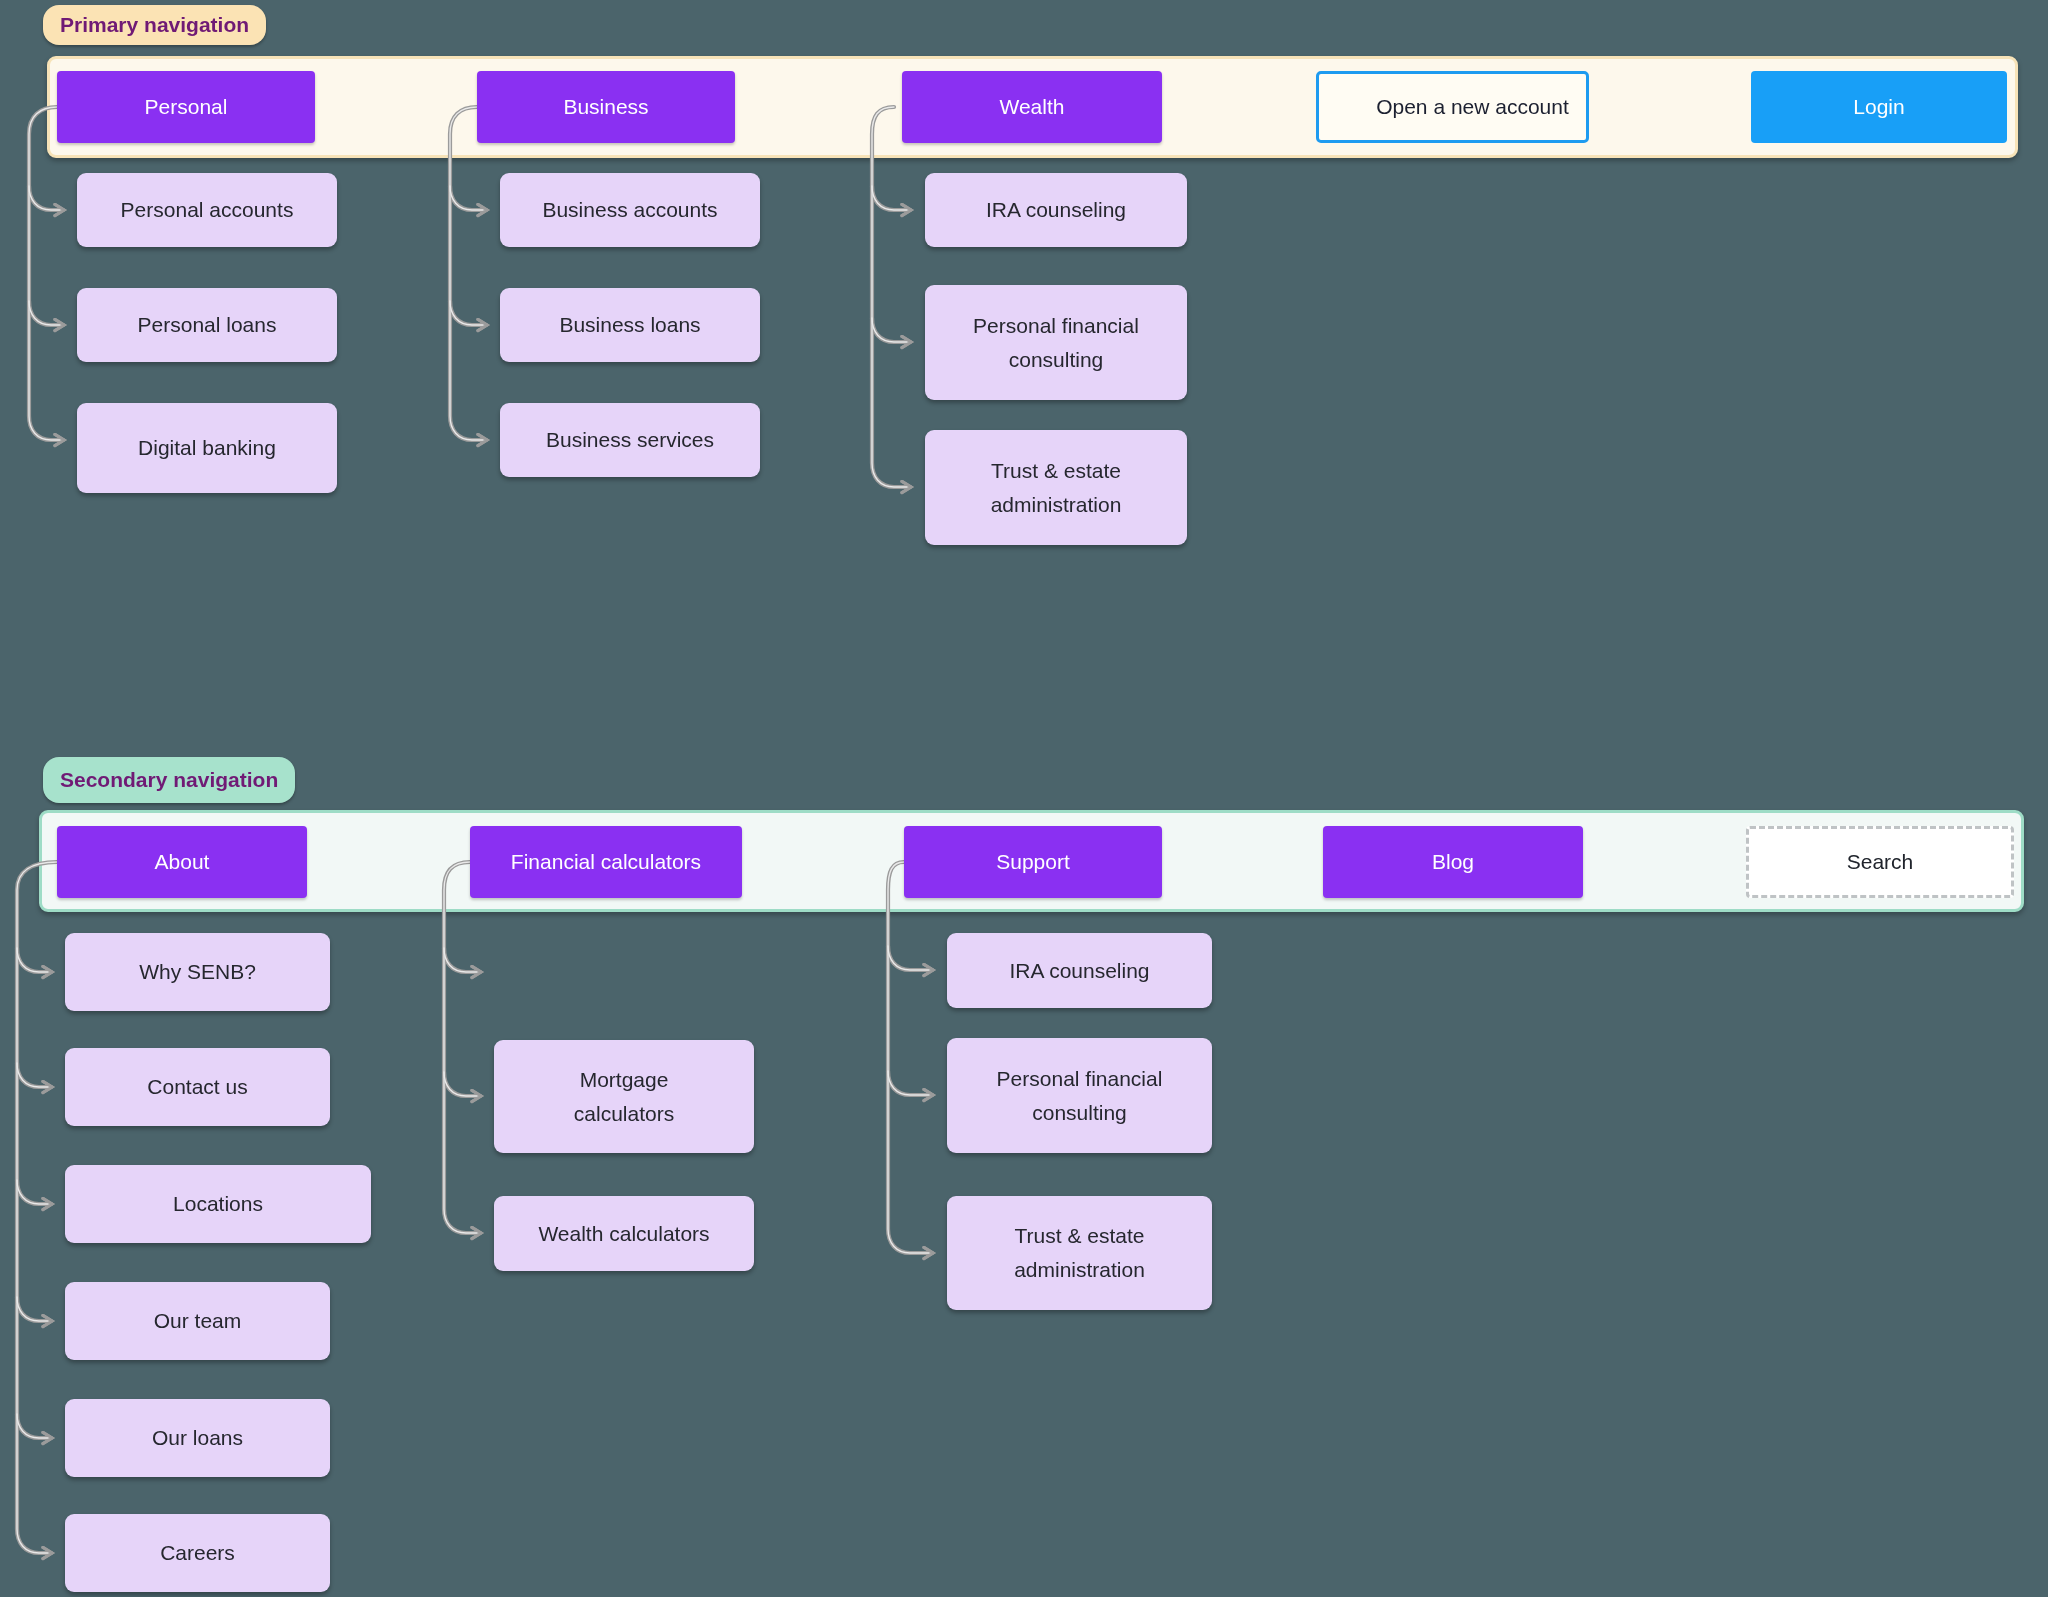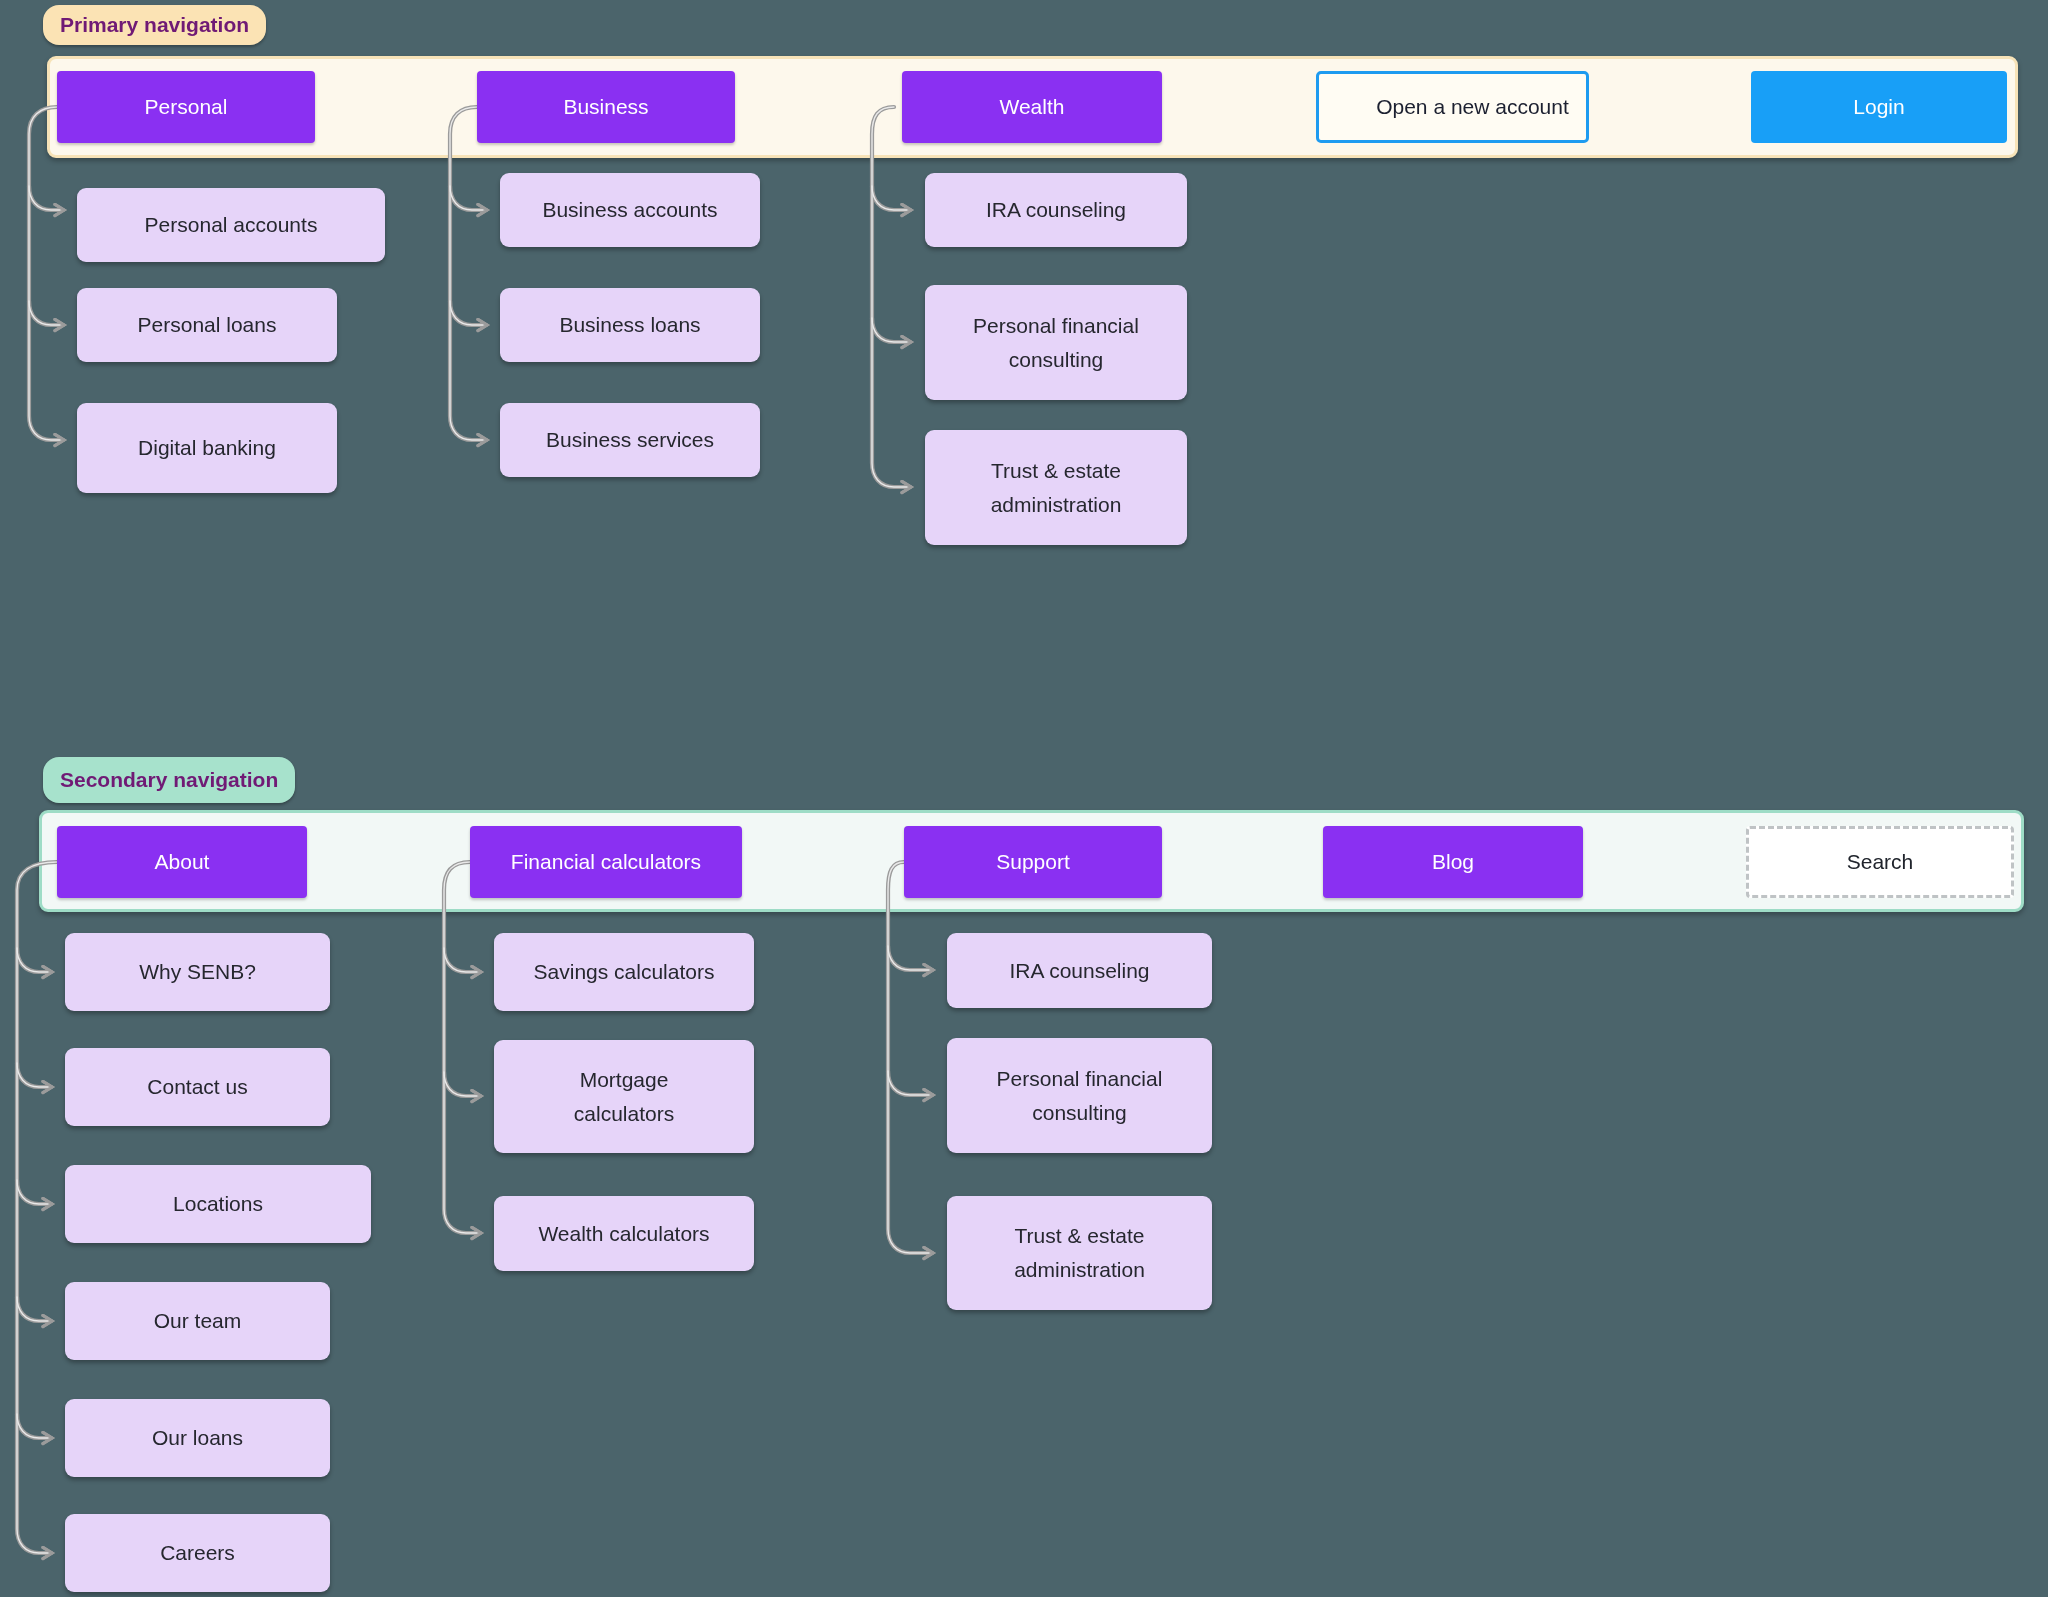--- a/index.html
+++ b/index.html
@@ -87,21 +87,21 @@
   <div class="abs section-label label-primary" style="left:43px;top:5px;height:40px;">Primary navigation</div>
 
   <div class="abs navbar navbar-primary" style="left:47px;top:56px;width:1971px;height:102px;"></div>
 
   <div class="abs btn btn-purple" style="left:57px;top:71px;width:258px;height:72px;">Personal</div>
   <div class="abs btn btn-purple" style="left:477px;top:71px;width:258px;height:72px;">Business</div>
   <div class="abs btn btn-purple" style="left:894px;top:71px;width:260px;height:72px;margin-left:8px;">Wealth</div>
   <div class="abs btn btn-outline-blue" style="left:1316px;top:71px;width:273px;height:72px;padding-left:40px;">Open a new account</div>
   <div class="abs btn btn-blue" style="left:1751px;top:71px;width:256px;height:72px;">Login</div>
 
-  <div class="abs child" style="left:77px;top:173px;width:308px;height:74px;margin-top:15px;">Personal accounts</div>
+  <div class="abs child" style="left:77px;top:173px;width:260px;height:74px;">Personal accounts</div>
   <div class="abs child" style="left:77px;top:288px;width:260px;height:74px;">Personal loans</div>
   <div class="abs child" style="left:77px;top:403px;width:260px;height:90px;">Digital banking</div>
 
   <div class="abs child" style="left:500px;top:173px;width:260px;height:74px;">Business accounts</div>
   <div class="abs child" style="left:500px;top:288px;width:260px;height:74px;">Business loans</div>
   <div class="abs child" style="left:500px;top:403px;width:260px;height:74px;">Business services</div>
 
   <div class="abs child" style="left:925px;top:173px;width:262px;height:74px;">IRA counseling</div>
   <div class="abs child" style="left:925px;top:285px;width:262px;height:115px;">Personal financial consulting</div>
   <div class="abs child" style="left:925px;top:430px;width:262px;height:115px;">Trust &amp; estate administration</div>
@@ -116,21 +116,20 @@
   <div class="abs btn btn-purple" style="left:1323px;top:826px;width:260px;height:72px;">Blog</div>
   <div class="abs btn btn-dashed" style="left:1746px;top:826px;width:268px;height:72px;">Search</div>
 
   <div class="abs child" style="left:65px;top:933px;width:265px;height:78px;">Why SENB?</div>
   <div class="abs child" style="left:65px;top:1048px;width:265px;height:78px;">Contact us</div>
   <div class="abs child" style="left:65px;top:1165px;width:306px;height:78px;">Locations</div>
   <div class="abs child" style="left:65px;top:1282px;width:265px;height:78px;">Our team</div>
   <div class="abs child" style="left:65px;top:1399px;width:265px;height:78px;">Our loans</div>
   <div class="abs child" style="left:65px;top:1514px;width:265px;height:78px;">Careers</div>
 
-  <div class="abs child" style="left:494px;top:933px;width:260px;height:78px;">Savings calculators</div>
   <div class="abs child child-pad" style="left:494px;top:1040px;width:260px;height:113px;">Mortgage calculators</div>
   <div class="abs child" style="left:494px;top:1196px;width:260px;height:75px;">Wealth calculators</div>
 
   <div class="abs child" style="left:947px;top:933px;width:265px;height:75px;">IRA counseling</div>
   <div class="abs child" style="left:947px;top:1038px;width:265px;height:115px;">Personal financial consulting</div>
   <div class="abs child" style="left:947px;top:1196px;width:265px;height:114px;">Trust &amp; estate administration</div>
 
 </div>
 
 </body></html>

